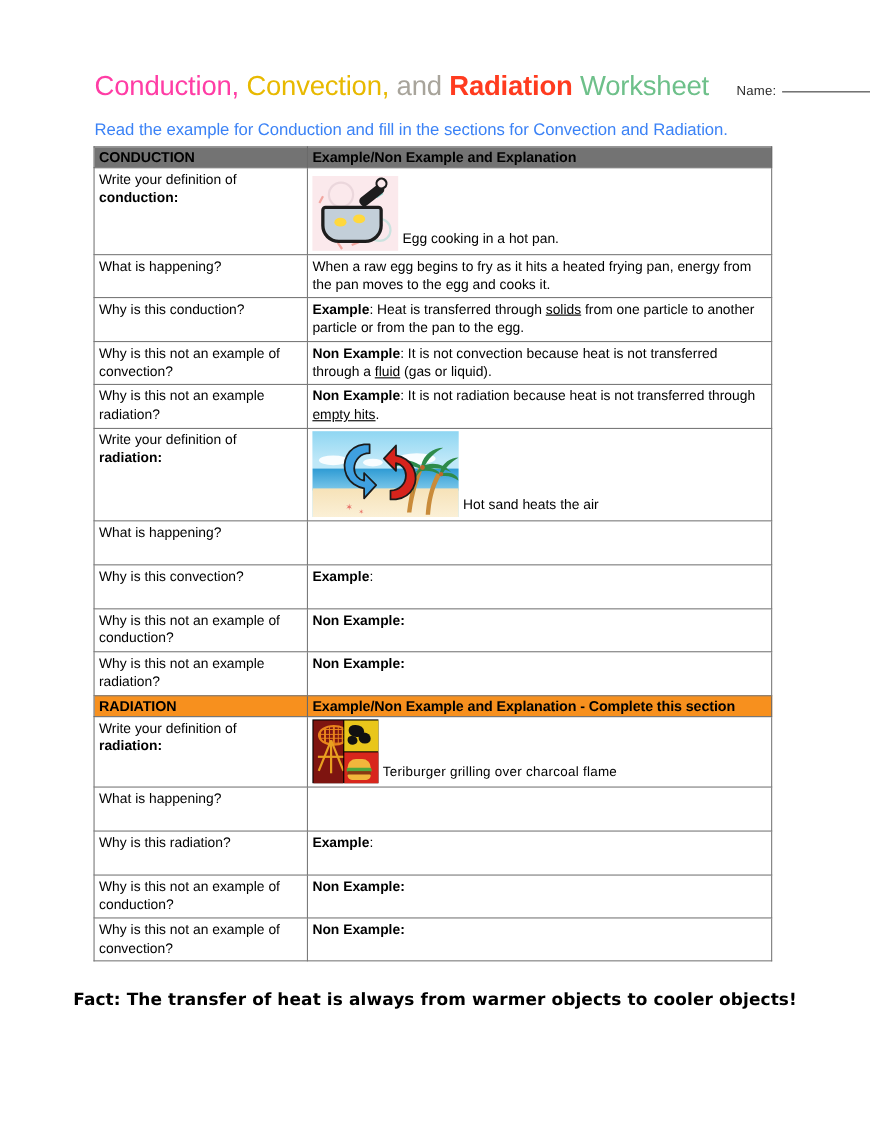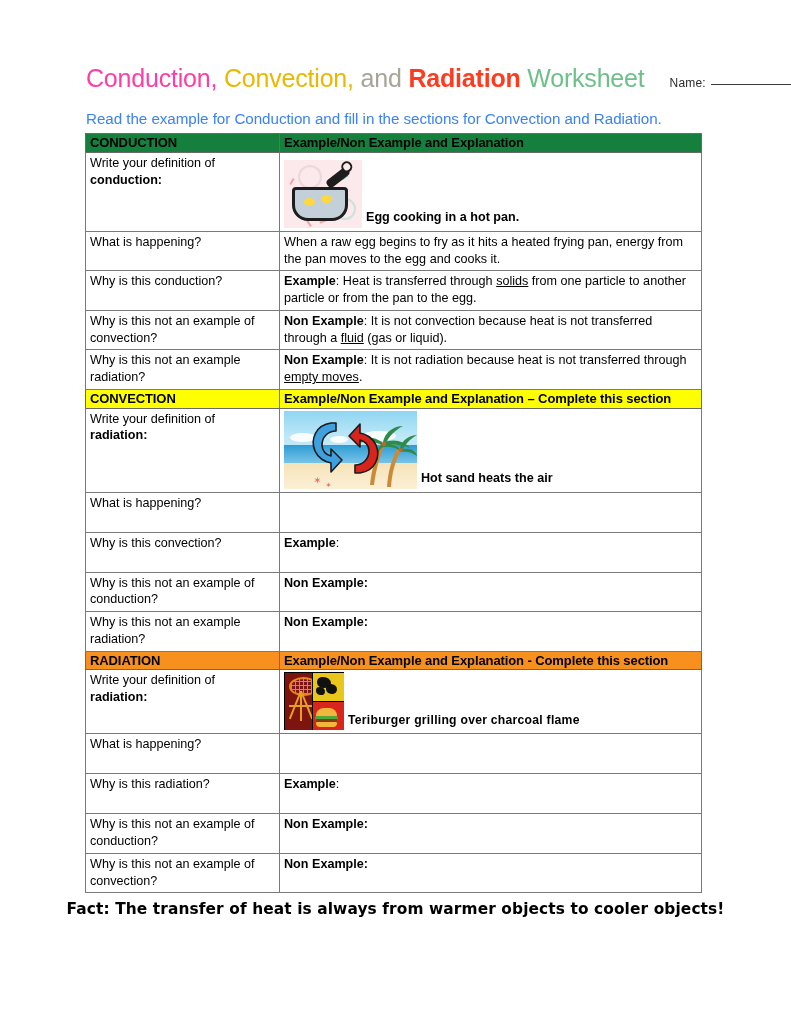--- a/index.html
+++ b/index.html
@@ -94,38 +94,37 @@
 
   
   .band td {
     font-weight: 700;
     font-size: 13px;
     padding: 1px 4px 1px 4px;
     line-height: 1.22;
     letter-spacing: -0.1px;
     border-color: #6a6a6a;
   }
-  .band-pink td { background: #15803d; }
+  .band-pink td { background: #737373; }
   .band-yellow td { background: #FFFF00; }
   .band-orange td { background: #F7901E; }
 
   .bold { font-weight: 700; }
   .u { text-decoration: underline; }
 
   
   .def-cell-q { height: 72px; }
   .img-row-c1 td { height: 73px; }
   .img-row-c2 td { height: 77px; }
   .img-row-c3 td { height: 58px; }
 
   .media-line {
     display: flex;
     align-items: flex-end;
     height: 100%;
-    font-weight: bold;
   }
   .caption {
     font-size: 12.6px;
     padding-left: 4px;
     padding-bottom: 2px;
     white-space: nowrap;
   }
   .caption-radiation {
     font-size: 12.2px;
     letter-spacing: 0.25px;
@@ -366,28 +365,24 @@
       <tr>
         <td>Why is this not an example of convection?</td>
         <td>
           <span class="bold">Non Example</span><span>: It is not convection because heat is not transferred through a </span><span class="u">fluid</span><span> (gas or liquid).</span>
         </td>
       </tr>
 
       <tr>
         <td>Why is this not an example radiation?</td>
         <td>
-          <span class="bold">Non Example</span><span>: It is not radiation because heat is not transferred through </span><span class="u">empty moves</span><span>.</span>
-        </td>
-      </tr>
-
-      <tr class="band band-yellow">
-        <td>CONVECTION</td>
-        <td>Example/Non Example and Explanation – Complete this section</td>
-      </tr>
+          <span class="bold">Non Example</span><span>: It is not radiation because heat is not transferred through </span><span class="u">empty hits</span><span>.</span>
+        </td>
+      </tr>
+
 
       <tr class="img-row-c2">
         <td class="def-cell-q">
           <span>Write your definition of</span><br>
           <span class="bold">radiation:</span>
         </td>
         <td>
           <div class="media-line">
             <div class="art-beach">
               <div class="sea"></div>

